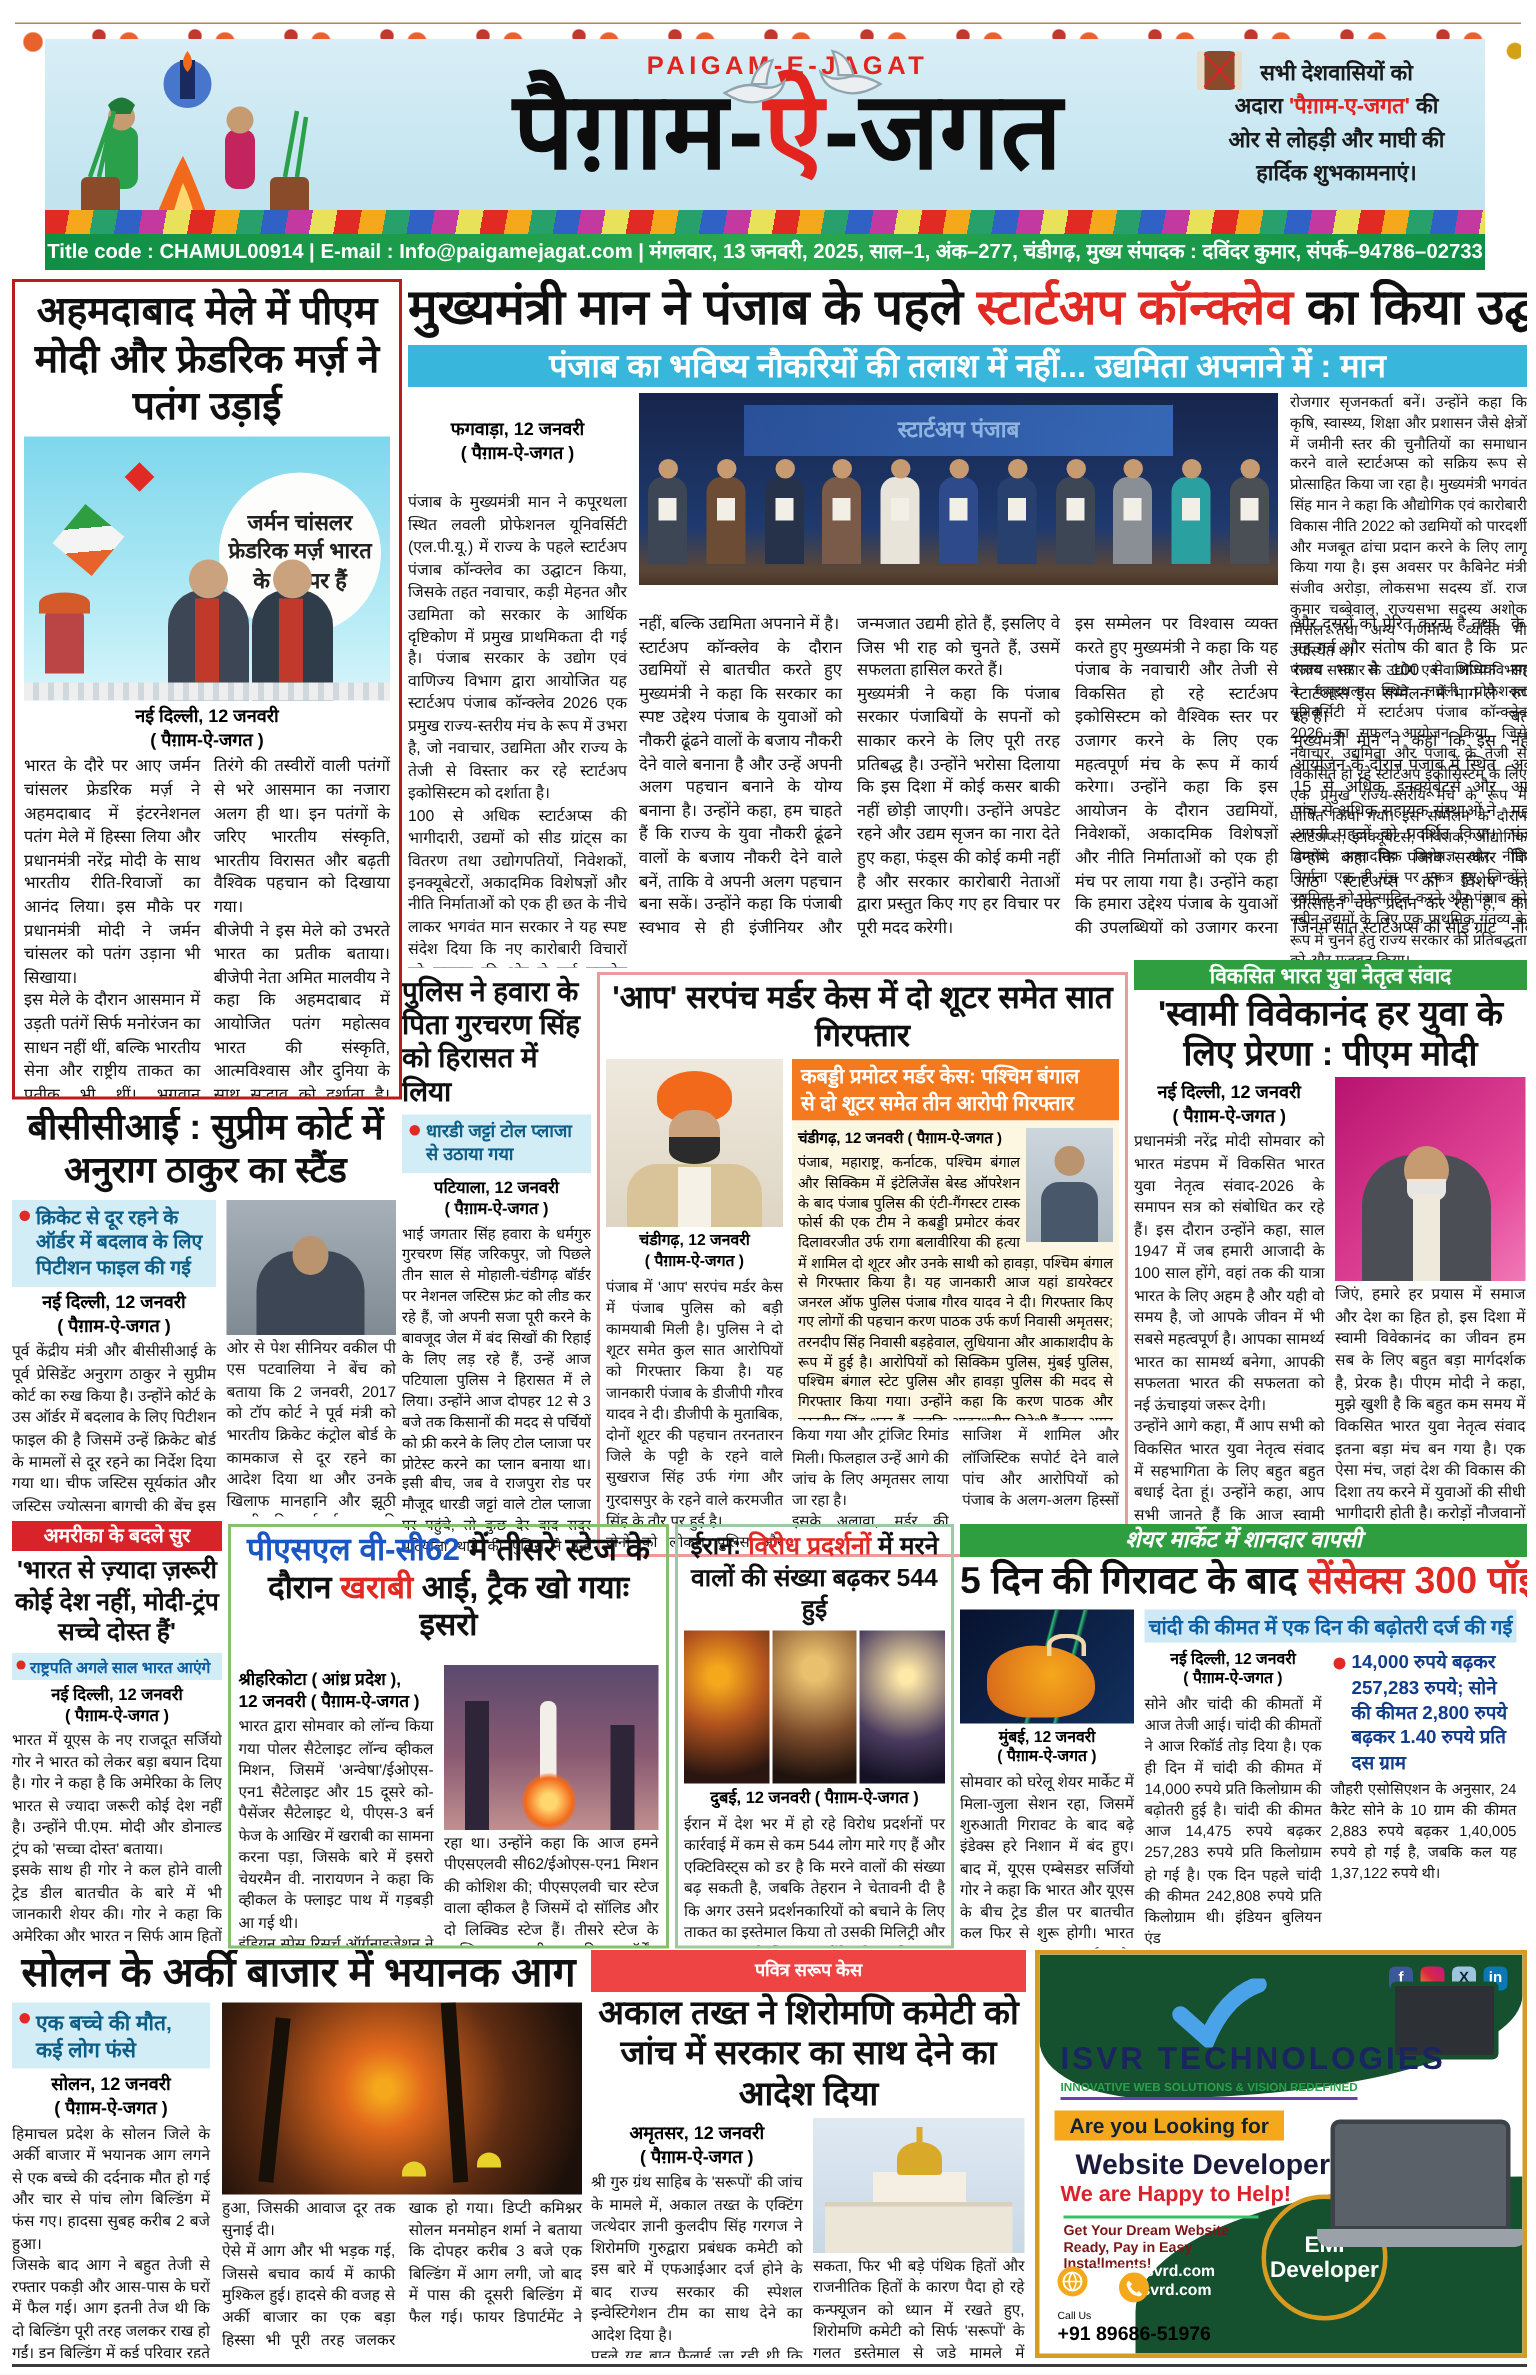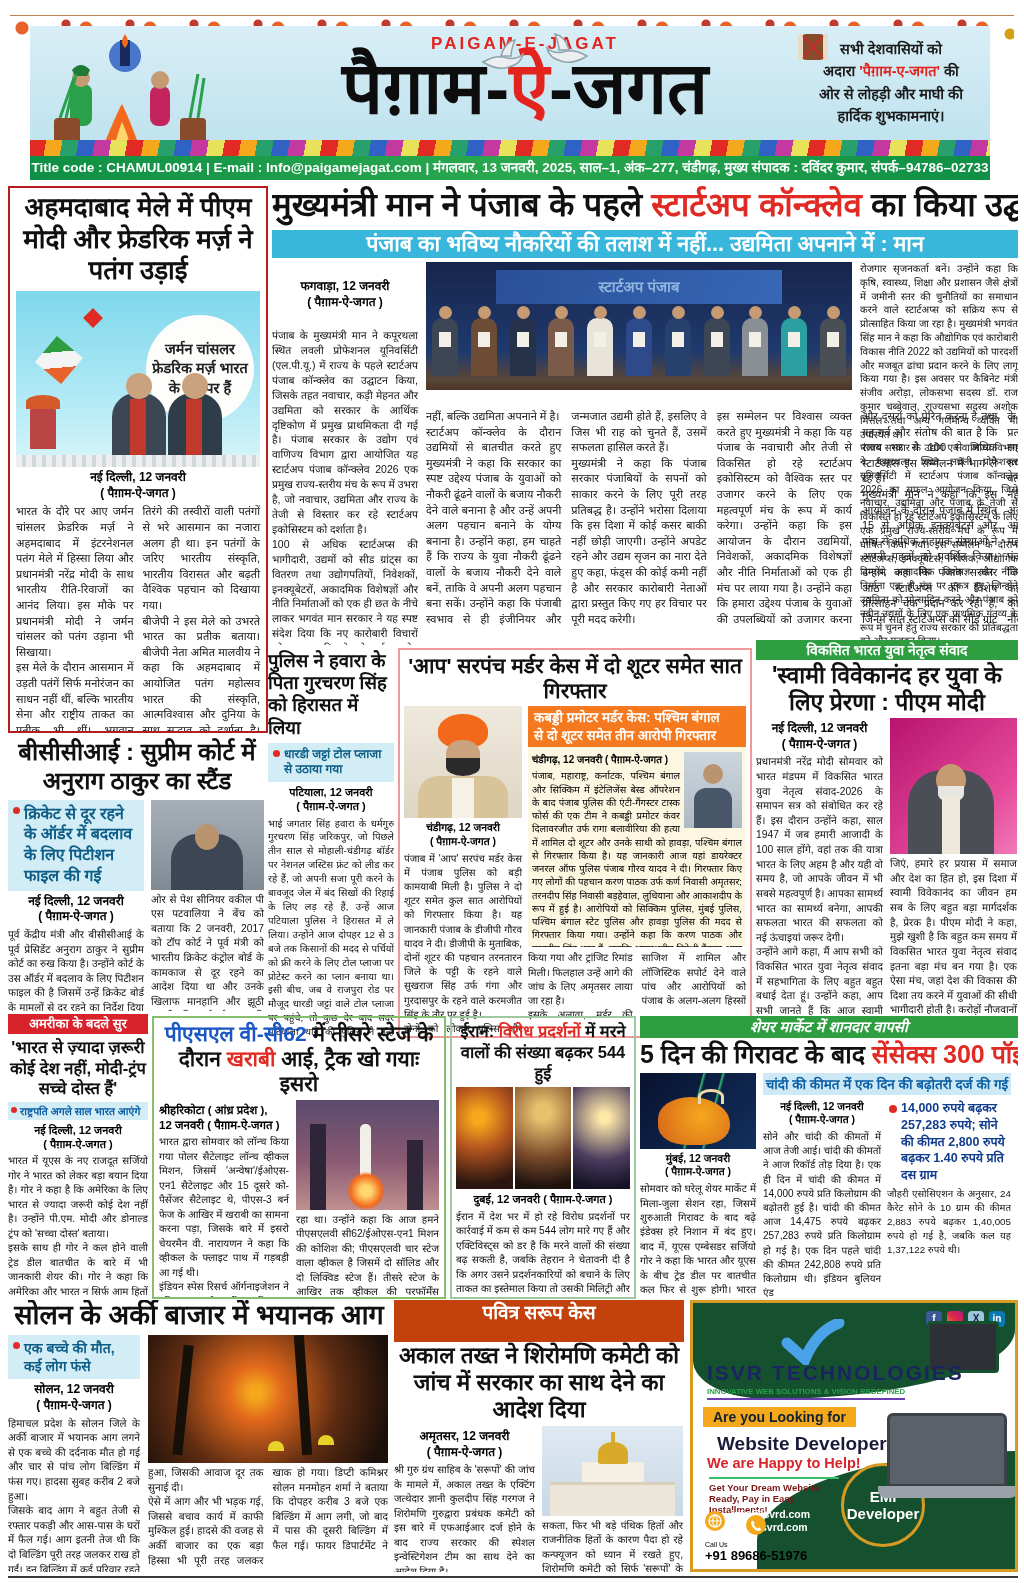--- a/index.html
+++ b/index.html
@@ -117,39 +117,39 @@
   .modi-head { position:absolute; bottom:58px; left:46px; width:30px; height:32px; border-radius:50%; background:#c79b72; }
   .modi-beard { position:absolute; bottom:52px; left:48px; width:26px; height:16px; border-radius:0 0 50% 50%; background:#e8e6e2; }
   .modi-scarf { position:absolute; bottom:0; left:52px; width:18px; height:58px; background:#efe9db; }
 
   
   .art-bcci { top:738px; left:8px; width:258px; height:273px; }
   .art-bcci .hl { font-size:24px; line-height:1.2; }
   .bcci-row { display:flex; gap:7px; margin-top:4px; }
   .bcci-a { width:136px; flex:none; }
   .bcci-b { width:113px; flex:none; }
-  .art-bcci .bullet-box { font-size:16px; }
+  .art-bcci .bullet-box { font-size:13px; }
   .art-bcci .bd { font-size:10.3px; }
   .thakur-photo { height:90px; background:linear-gradient(180deg,#a7b0b8,#7f8a93); margin-bottom:3px; }
   .thakur-fig { position:absolute; bottom:0; left:20px; width:72px; height:56px; border-radius:26px 26px 0 0; background:#3c4654; }
   .thakur-head { position:absolute; bottom:40px; left:44px; width:24px; height:26px; border-radius:50%; background:#b9946e; }
 
   
   .art-usa { top:1014px; left:8px; width:140px; height:283px; }
   .usa-kick { background:#d8232a; font-size:13px; height:20px; line-height:20px; }
   .art-usa .hl { font-size:16.5px; line-height:1.25; margin-top:3px; }
   .usa-bullet { margin-top:3px; background:#d3edf7; color:#0b5fa5; font-weight:bold; font-size:10.5px; padding:2px 2px 2px 12px; position:relative; }
   .usa-bullet .dot { position:absolute; left:3px; top:5px; width:6px; height:6px; border-radius:50%; background:#e02a23; }
   .art-usa .dl { font-size:11px; }
   .art-usa .bd { font-size:10.2px; }
 
   
   .art-pslv { top:1016px; left:152px; width:294px; height:283px; border:2px solid #86c06c; padding:3px 5px; }
   .art-pslv .hl { font-size:21px; line-height:1.2; }
-  .pslv-row { display:flex; gap:7px; margin-top:3px; }
+  .pslv-row { display:flex; gap:7px; margin-top:13px; }
   .pslv-a { width:130px; flex:none; }
   .pslv-b { width:143px; flex:none; }
   .art-pslv .dl { font-size:11.5px; text-align:left; }
   .art-pslv .bd { font-size:10.2px; }
   .rocket-photo { height:110px; background:linear-gradient(180deg,#5a4a6e,#8a5a72 55%,#c09090); margin-bottom:3px; }
   .tower { position:absolute; bottom:0; width:16px; height:86px; background:#2e2638; }
   .rocket { position:absolute; left:64px; bottom:34px; width:11px; height:52px; border-radius:5px 5px 0 0; background:#f2efe8; }
   .flame { position:absolute; left:52px; bottom:0; width:36px; height:38px; border-radius:50%; background:radial-gradient(circle,#ffd76e 20%,#f2691c 60%,transparent 75%); }
 
   
@@ -194,21 +194,21 @@
   .so-a .bullet-box { font-size:14px; }
   .so-a .bd { font-size:10.3px; }
   .so-b { width:240px; flex:none; }
   .fire-photo { height:128px; background:radial-gradient(circle at 45% 45%,#f5a81c 4%,#e2691c 18%,#5e2c12 55%,#1c100a 90%); margin-bottom:3px; }
   .beam { position:absolute; width:10px; background:#171009; }
   .helmet { position:absolute; width:16px; height:10px; border-radius:8px 8px 0 0; background:#e8d22a; }
   .so-b .cols2 .bd, .so-b .cols2 { font-size:10.3px; }
 
   
   .art-saroop { top:1300px; left:394px; width:290px; height:272px; }
-  .sr-kick { height:42px; background:#c2410c; font-size:19px; line-height:26px; }
+  .sr-kick { height:28px; background:#ef4444; font-size:12px; line-height:26px; }
   .art-saroop .hl { font-size:22.5px; line-height:1.2; margin-top:0; }
   .sr-row { display:flex; gap:7px; margin-top:3px; }
   .sr-c { width:141px; flex:none; }
   .sr-c .bd { font-size:10.2px; }
   .temple-photo { height:90px; background:linear-gradient(180deg,#dfe9f2,#c9d8e6); margin-bottom:3px; }
   .temple-base { position:absolute; bottom:0; left:8px; right:8px; height:34px; background:#ece6d8; border-top:3px solid #d9cfba; }
   .temple-dome { position:absolute; bottom:52px; left:56px; width:30px; height:22px; border-radius:50% 50% 10% 10%; background:#d9a92a; }
   .temple-spire { position:absolute; bottom:72px; left:69px; width:4px; height:12px; background:#d9a92a; }
   .temple-mid { position:absolute; bottom:34px; left:40px; width:62px; height:20px; background:#f4efe2; }
 

